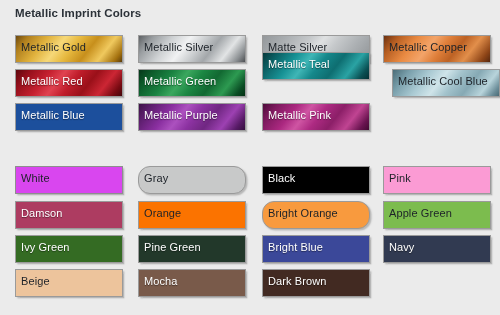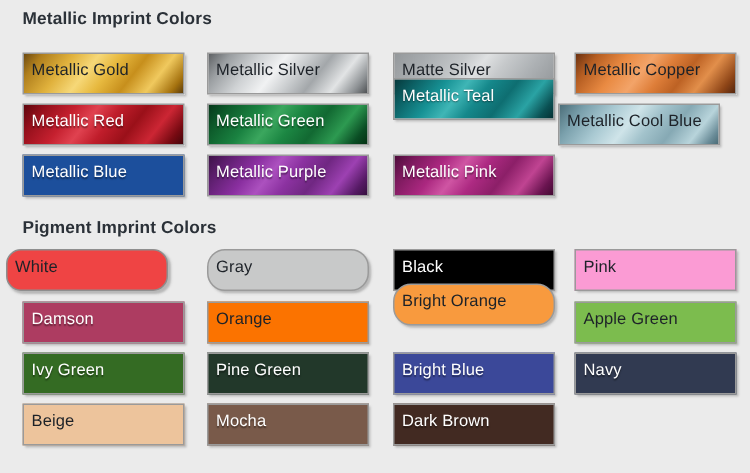--- a/index.html
+++ b/index.html
@@ -59,21 +59,20 @@
   .lbl-light { color: #ffffff; text-shadow: 0 1px 1px rgba(0,0,0,0.45); }
   .lbl-dark  { color: #1d2228; }
 </style>
 </head>
 <body style="background: rgb(235, 235, 235);">
 
 <div class="page">
 
   <div class="section-title" id="metallic-title">Metallic Imprint Colors</div>
 
-  <div class="section-title" id="pigment-title">Pigment Imprint Colors</div>
 
   <div class="swatch-grid" id="metallic-grid">
       <div class="swatch" style="left: 15px; top: 35px; background: linear-gradient(128deg, rgb(109, 74, 16) 0%, rgb(176, 127, 29) 10%, rgb(224, 177, 60) 26%, rgb(246, 216, 120) 40%, rgb(231, 185, 63) 52%, rgb(199, 143, 28) 66%, rgb(240, 201, 94) 80%, rgb(165, 114, 15) 93%, rgb(93, 61, 10) 100%);">
         <span class="label lbl-dark">Metallic Gold</span>
       </div>
       <div class="swatch" style="left: 138px; top: 35px; background: linear-gradient(128deg, rgb(94, 97, 100) 0%, rgb(154, 158, 161) 12%, rgb(207, 210, 212) 28%, rgb(241, 242, 243) 42%, rgb(203, 206, 208) 54%, rgb(163, 167, 170) 66%, rgb(226, 228, 229) 80%, rgb(141, 145, 148) 92%, rgb(77, 80, 83) 100%);">
         <span class="label lbl-dark">Metallic Silver</span>
       </div>
       <div class="swatch" style="left: 262px; top: 35px; background: linear-gradient(128deg, rgb(148, 152, 155) 0%, rgb(168, 172, 175) 18%, rgb(196, 199, 201) 38%, rgb(223, 225, 226) 50%, rgb(198, 201, 203) 62%, rgb(173, 177, 180) 78%, rgb(154, 158, 161) 92%, rgb(139, 143, 146) 100%);">
         <span class="label lbl-dark">Matte Silver</span>
@@ -83,54 +82,54 @@
       </div>
       <div class="swatch" style="left: 15px; top: 69px; background: linear-gradient(128deg, rgb(94, 6, 13) 0%, rgb(150, 16, 28) 12%, rgb(197, 32, 47) 28%, rgb(224, 66, 80) 40%, rgb(192, 29, 43) 52%, rgb(154, 16, 25) 66%, rgb(204, 38, 52) 80%, rgb(120, 10, 18) 92%, rgb(69, 5, 10) 100%);">
         <span class="label lbl-light">Metallic Red</span>
       </div>
       <div class="swatch" style="left: 138px; top: 69px; background: linear-gradient(128deg, rgb(5, 55, 26) 0%, rgb(13, 92, 43) 12%, rgb(26, 130, 65) 28%, rgb(59, 167, 94) 40%, rgb(28, 135, 67) 52%, rgb(18, 105, 50) 66%, rgb(45, 154, 81) 80%, rgb(10, 77, 36) 92%, rgb(4, 48, 19) 100%);">
         <span class="label lbl-light">Metallic Green</span>
       </div>
       <div class="swatch" style="left: 262px; top: 52px; background: linear-gradient(128deg, rgb(6, 56, 59) 0%, rgb(12, 96, 100) 12%, rgb(23, 146, 149) 28%, rgb(63, 182, 182) 40%, rgb(21, 136, 139) 52%, rgb(14, 110, 113) 66%, rgb(42, 163, 164) 80%, rgb(10, 80, 83) 92%, rgb(4, 48, 51) 100%);">
         <span class="label lbl-light">Metallic Teal</span>
       </div>
-      <div class="swatch" style="left: 372px; top: 69px; background: linear-gradient(128deg, rgb(75, 109, 120) 0%, rgb(122, 160, 172) 14%, rgb(169, 201, 210) 30%, rgb(207, 228, 233) 44%, rgb(163, 195, 204) 56%, rgb(134, 169, 180) 70%, rgb(184, 212, 219) 84%, rgb(106, 140, 152) 94%, rgb(74, 107, 118) 100%); padding-left: 19px;">
+      <div class="swatch" style="left: 392px; top: 69px; background: linear-gradient(128deg, rgb(75, 109, 120) 0%, rgb(122, 160, 172) 14%, rgb(169, 201, 210) 30%, rgb(207, 228, 233) 44%, rgb(163, 195, 204) 56%, rgb(134, 169, 180) 70%, rgb(184, 212, 219) 84%, rgb(106, 140, 152) 94%, rgb(74, 107, 118) 100%); padding-left: 19px;">
         <span class="label lbl-dark">Metallic Cool Blue</span>
       </div>
       <div class="swatch" style="left: 15px; top: 103px; background: rgb(28, 79, 156);">
         <span class="label lbl-light">Metallic Blue</span>
       </div>
       <div class="swatch" style="left: 138px; top: 103px; background: linear-gradient(128deg, rgb(61, 18, 71) 0%, rgb(95, 31, 112) 12%, rgb(138, 47, 160) 28%, rgb(172, 81, 191) 40%, rgb(140, 50, 161) 52%, rgb(112, 39, 130) 66%, rgb(157, 65, 178) 80%, rgb(86, 26, 101) 92%, rgb(52, 15, 61) 100%);">
         <span class="label lbl-light">Metallic Purple</span>
       </div>
       <div class="swatch" style="left: 262px; top: 103px; background: linear-gradient(128deg, rgb(77, 12, 58) 0%, rgb(125, 26, 94) 12%, rgb(171, 40, 128) 28%, rgb(207, 85, 163) 40%, rgb(173, 42, 130) 52%, rgb(140, 31, 104) 66%, rgb(192, 68, 146) 80%, rgb(106, 20, 80) 92%, rgb(66, 10, 50) 100%);">
         <span class="label lbl-light">Metallic Pink</span>
       </div>
     </div>
 
   <div class="swatch-grid" id="pigment-grid">
-      <div class="swatch" style="left: 4px; top: 166px; background: #ef4444; border-color: rgb(142, 142, 142); border-radius: 10px;">
+      <div class="swatch" style="left: 15px; top: 166px; background: #d946ef; border-color: rgb(142, 142, 142);">
         <span class="label lbl-dark">White</span>
       </div>
       <div class="swatch" style="left: 138px; top: 166px; background: rgb(200, 201, 201); border-radius: 12px;">
         <span class="label lbl-dark">Gray</span>
       </div>
       <div class="swatch" style="left: 262px; top: 166px; background: rgb(0, 0, 0); padding-left: 26px;">
         <span class="label lbl-light">Black</span>
       </div>
       <div class="swatch" style="left: 383px; top: 166px; background: rgb(251, 155, 212);">
         <span class="label lbl-dark">Pink</span>
       </div>
       <div class="swatch" style="left: 15px; top: 201px; background: rgb(173, 60, 97); text-decoration: underline;">
         <span class="label lbl-light">Damson</span>
       </div>
       <div class="swatch" style="left: 138px; top: 201px; background: rgb(251, 115, 0);">
         <span class="label lbl-dark">Orange</span>
       </div>
-      <div class="swatch" style="left: 262px; top: 189px; background: rgb(248, 154, 62); border-radius: 12px;">
+      <div class="swatch" style="left: 262px; top: 201px; background: rgb(248, 154, 62); border-radius: 12px;">
         <span class="label lbl-dark">Bright Orange</span>
       </div>
       <div class="swatch" style="left: 383px; top: 201px; background: rgb(124, 188, 78);">
         <span class="label lbl-dark">Apple Green</span>
       </div>
       <div class="swatch" style="left: 15px; top: 235px; background: rgb(52, 107, 35);">
         <span class="label lbl-light">Ivy Green</span>
       </div>
       <div class="swatch" style="left: 138px; top: 235px; background: rgb(34, 56, 42);">
         <span class="label lbl-light">Pine Green</span>

